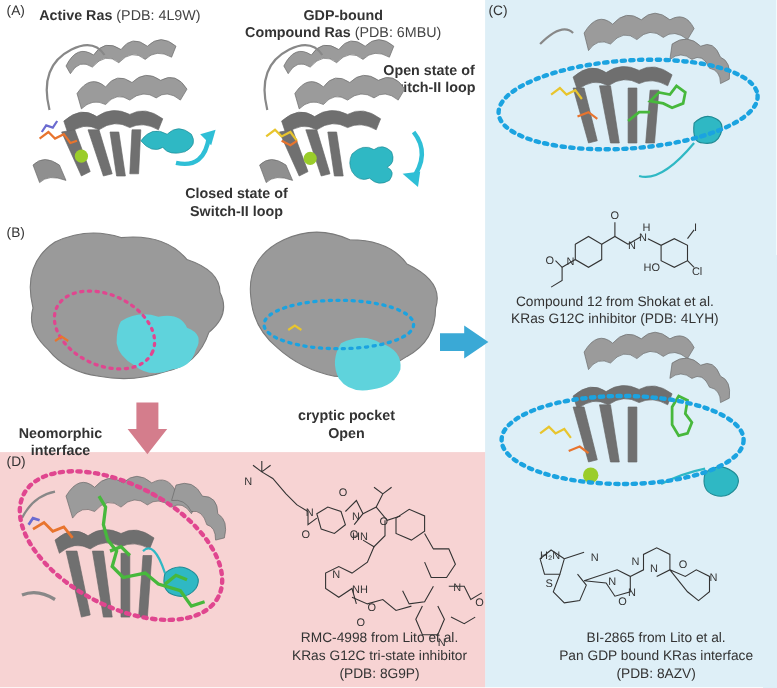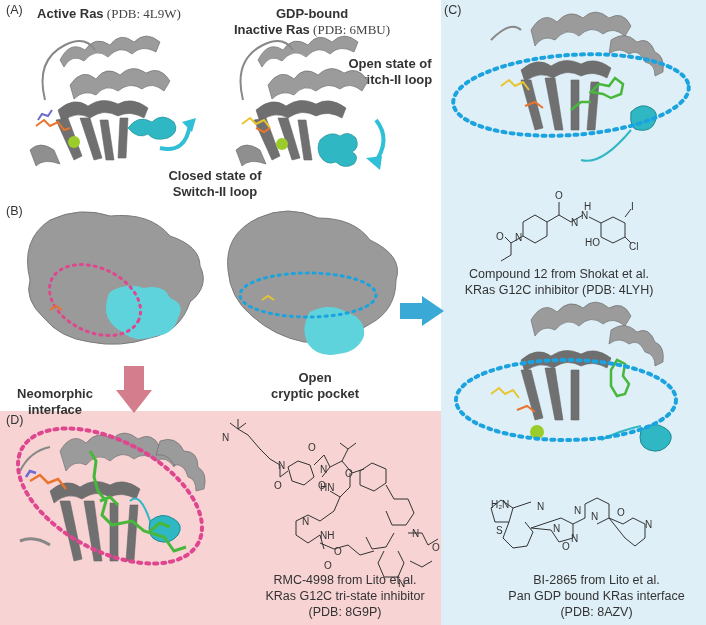--- a/index.html
+++ b/index.html
@@ -2,41 +2,41 @@
 <html><head>
 <meta charset="utf-8">
 <style>
   html,body{margin:0;padding:0;}
   body{width:706px;height:625px;position:relative;overflow:hidden;background:#ffffff;font-family:"Liberation Sans",sans-serif;color:#333;}
   .abs{position:absolute;}
   .panel-c{left:441px;top:0;width:265px;height:625px;background:#deeff7;}
   .panel-d{left:0;top:411px;width:441px;height:214px;background:#f7d3d3;}
   .plabel{font-size:12.5px;color:#333;}
   .t-bold{font-weight:bold;font-size:13px;color:#333;text-align:center;line-height:16px;}
-  .t-norm{font-weight:normal;color:#444;font-family:Liberation Serif, serif;}
+  .t-norm{font-weight:normal;color:#444;}
   .cap{font-size:12.5px;color:#333;text-align:center;line-height:16px;}
   svg{position:absolute;overflow:visible;}
 </style>
 </head>
 <body>
 
 <div class="abs panel-c"></div>
 <div class="abs panel-d"></div>
 
 <div class="abs plabel" style="left:6px;top:3px;">(A)</div>
 <div class="abs plabel" style="left:6px;top:204px;">(B)</div>
 <div class="abs plabel" style="left:444px;top:3px;">(C)</div>
 <div class="abs plabel" style="left:6px;top:413px;">(D)</div>
 
 <div class="abs t-bold" style="left:24px;top:6px;width:170px;">
   <div><span>Active Ras</span><span class="t-norm"> (PDB: 4L9W)</span></div>
 </div>
 <div class="abs t-bold" style="left:222px;top:6px;width:180px;">
   <div>GDP-bound</div>
-  <div><span>Inactive Ras</span><span class="t-norm"> (PDB: 6MBU)</span></div>
+  <div><span>Compound Ras</span><span class="t-norm"> (PDB: 6MBU)</span></div>
 </div>
 <div class="abs t-bold" style="left:160px;top:168px;width:110px;">
   <div>Closed state of</div>
   <div>Switch-II loop</div>
 </div>
 <div class="abs t-bold" style="left:338px;top:56px;width:104px;">
   <div>Open state of</div>
   <div>Switch-II loop</div>
 </div>
 
@@ -91,22 +91,22 @@
   </g>
   <polygon points="400,303 422,303 422,296 444,311 422,326 422,319 400,319" fill="#3aa9d6"></polygon>
   <polygon points="124,366 144,366 144,390 152,390 134,413 116,390 124,390" fill="#d47d8c"></polygon>
 </svg>
 
 <div class="abs t-bold" style="left:10px;top:386px;width:90px;">
   <div>Neomorphic</div>
   <div>interface</div>
 </div>
 <div class="abs t-bold" style="left:255px;top:370px;width:120px;">
+  <div>cryptic pocket</div>
   <div>Open</div>
-  <div>cryptic pocket</div>
 </div>
 
 <svg style="left:441px;top:0;" width="265" height="625">
   <g fill="#9b9b9b" stroke="#666" stroke-width="0.6">
     <path d="M90,30 q12,-20 26,-8 q12,-14 26,-4 q12,-12 26,0 q14,-8 22,8 l-6,10 q-12,-10 -22,-2 q-12,-10 -24,2 q-12,-10 -24,4 q-12,-6 -20,6z"></path>
     <path d="M170,40 q14,-10 26,2 q12,-6 18,10 q10,4 8,20 l-8,4 q0,-12 -10,-14 q-6,-14 -16,-8 q-10,-8 -20,0z"></path>
     <path d="M80,70 q16,-14 30,-4 q14,-10 30,-2 q14,-8 30,4 l-4,10 q-14,-8 -26,-2 q-14,-8 -28,2 q-14,-8 -28,4z" fill="#6f6f6f"></path>
     <path d="M80,80 l14,50 l8,-2 l-12,-48z M104,78 l10,52 l8,0 l-8,-52z M130,80 l0,50 l8,0 l0,-50z M150,82 l-4,48 l8,0 l4,-48z" fill="#707070"></path>
     <path d="M50,40 q20,-20 30,-10" fill="none" stroke="#888" stroke-width="2"></path>
   </g>

